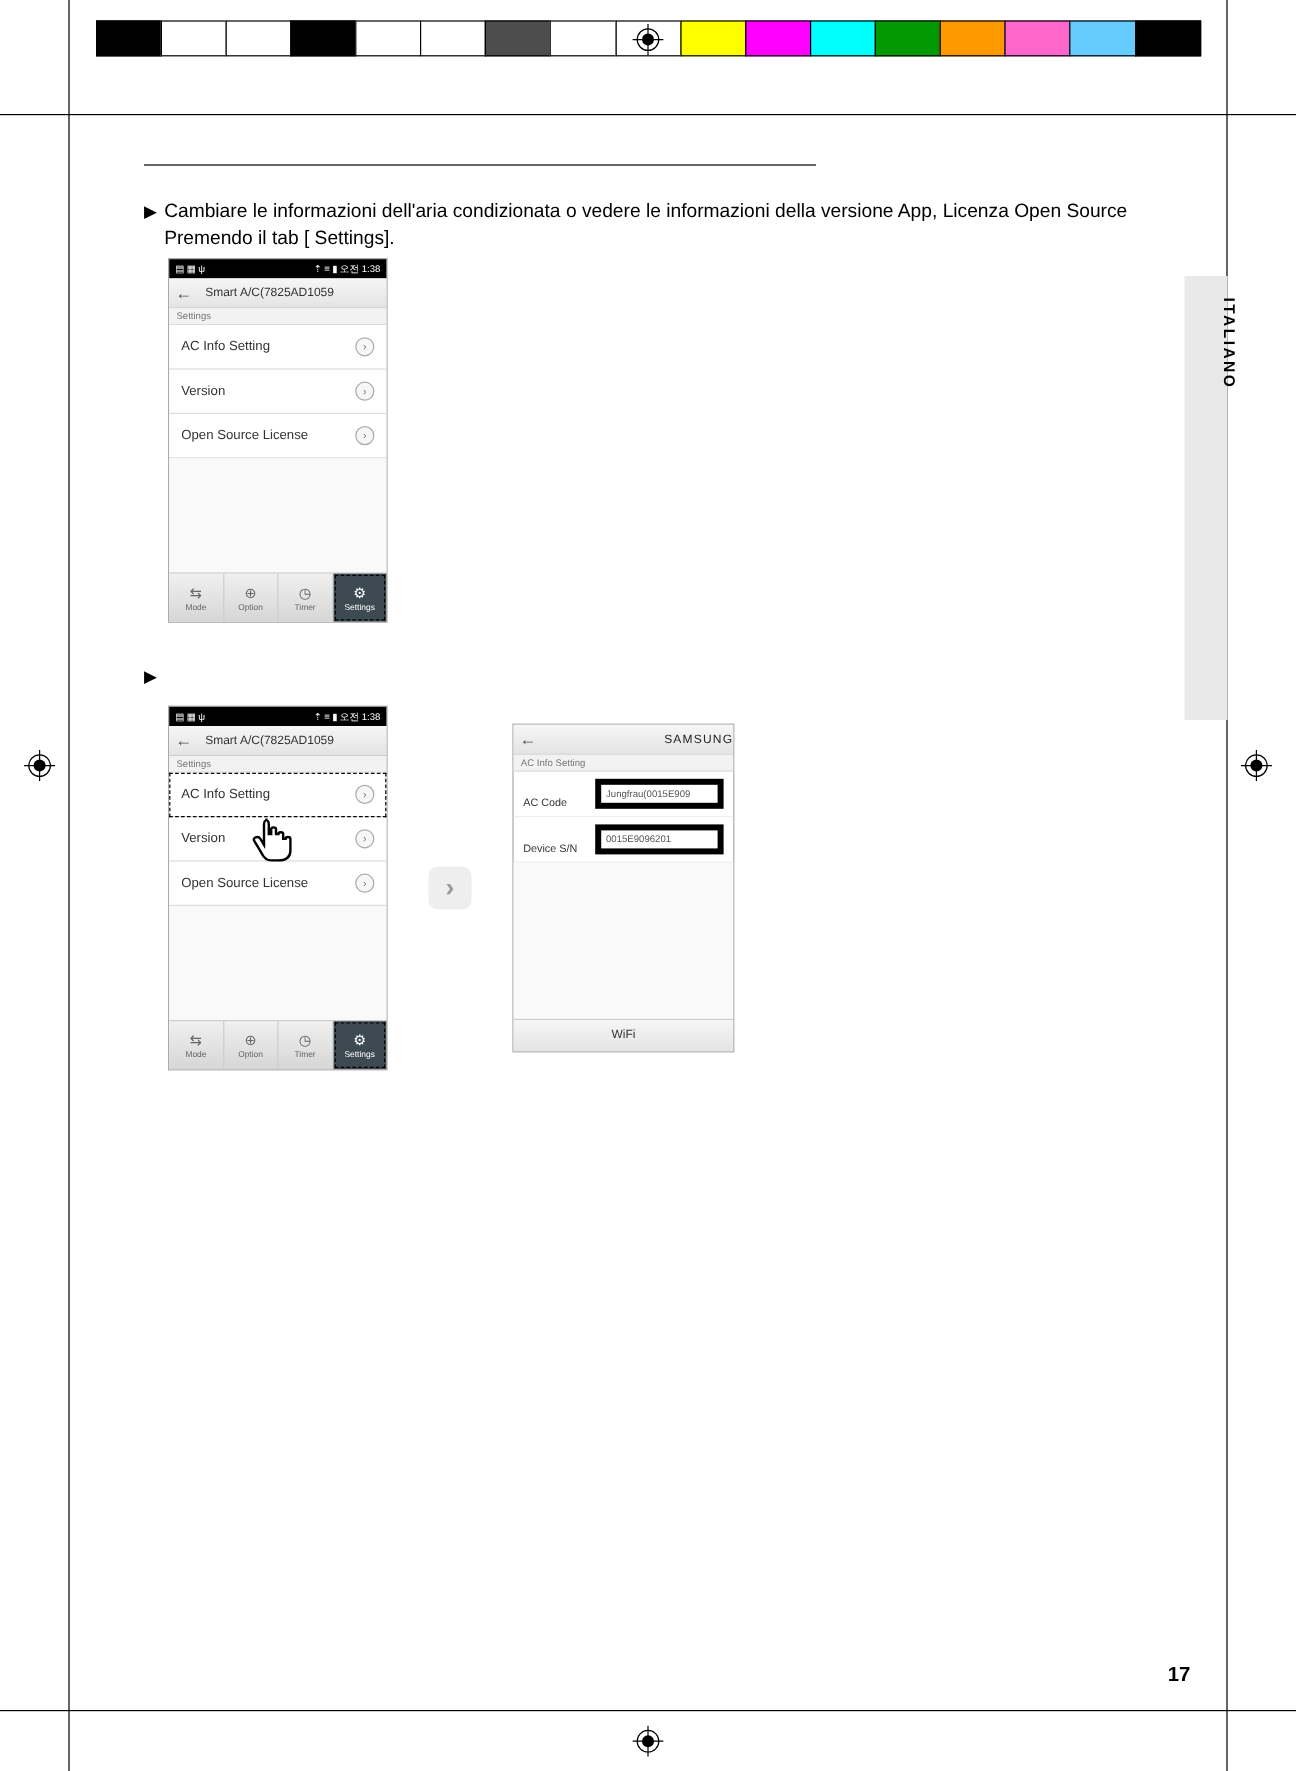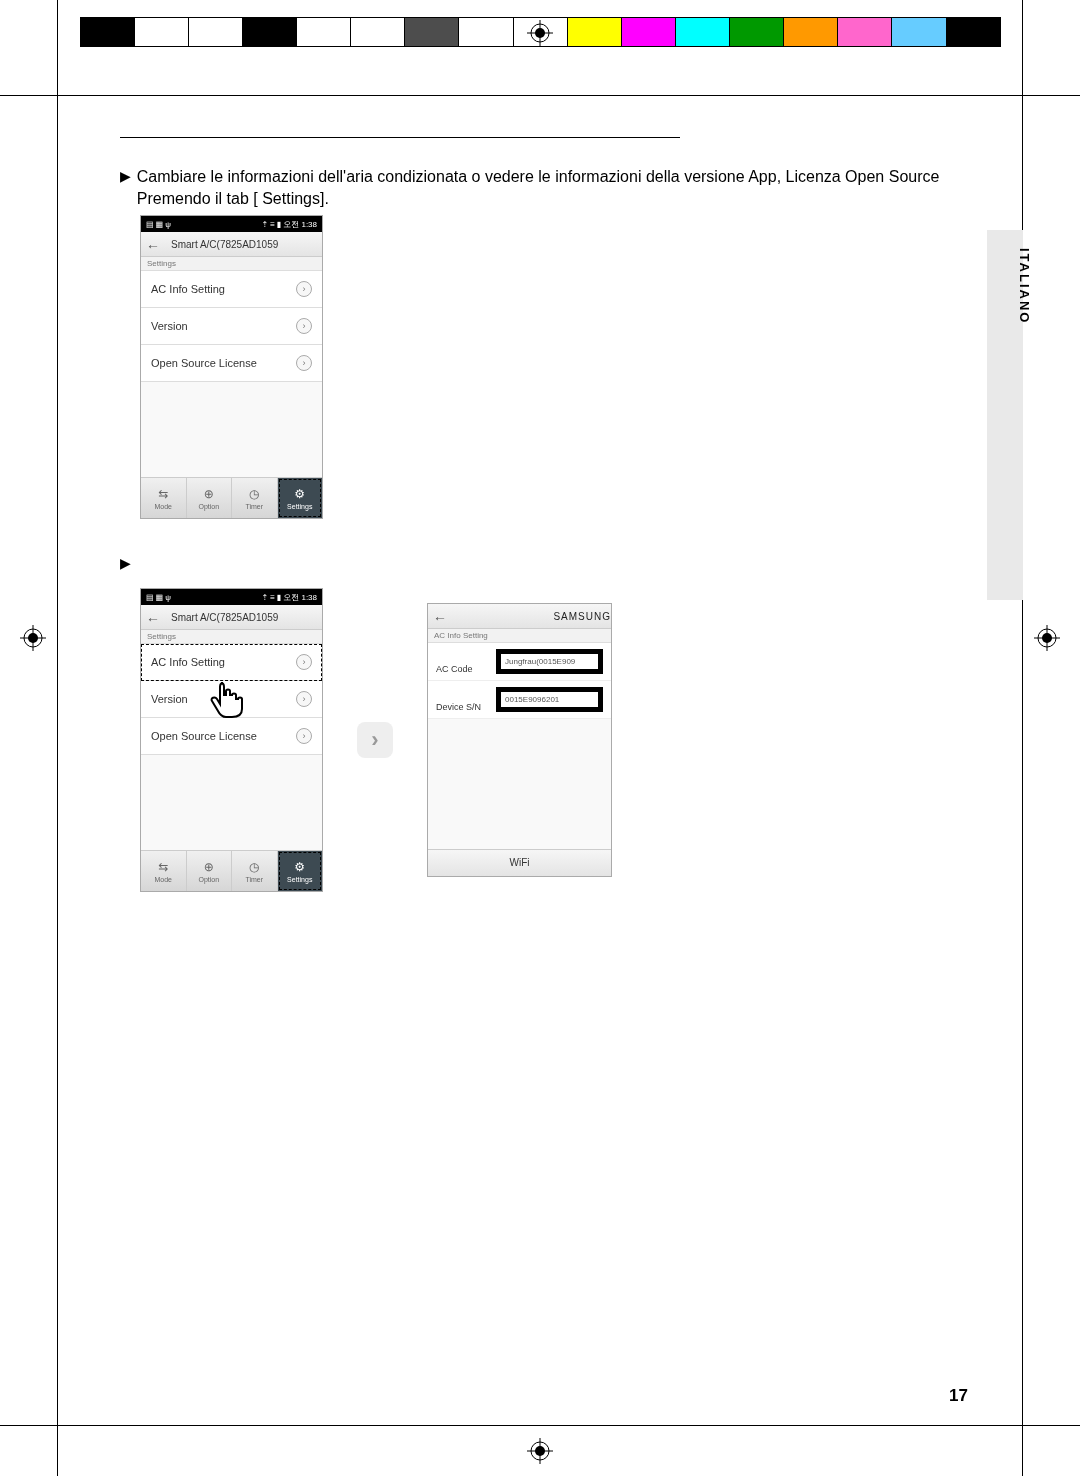--- a/index.html
+++ b/index.html
@@ -53,21 +53,21 @@
   .field-label{width:60px}
   .field-val{flex:1;background:#fff;border:5px solid #000000;padding:3px 4px;font-size:8px;color:#555}
   .detail-body{height:130px;background:#f9f9f9}
   .save-btn{height:26px;background:linear-gradient(#f6f6f6,#e4e4e4);border-top:1px solid #ccc;text-align:center;font-size:10px;line-height:26px;color:#333}
 
   .row-screens{display:flex;align-items:center;gap:34px;margin-top:14px;margin-left:20px}
 
   .lang-tab{position:absolute;right:57px;top:230px;width:36px;height:370px;background:#e9e9e9}
   .lang-text{position:absolute;top:18px;left:0;right:0;text-align:center;font-size:13px;font-weight:bold;writing-mode:vertical-rl;letter-spacing:2px;transform:translateX(9px)}
 
-  .page-num{position:absolute;right:112px;bottom:70px;font-size:17px;font-weight:bold}
+  .page-num{position:absolute;right:88px;bottom:70px;font-size:17px;font-weight:bold}
 
   .footer{position:absolute;left:80px;right:80px;bottom:18px;display:flex;justify-content:space-between;font-size:12px;color:#000}
 </style>
 </head>
 <body>
 
 <div class="page">
 
   <div class="crop-marks">
     <div class="vline l"></div>

